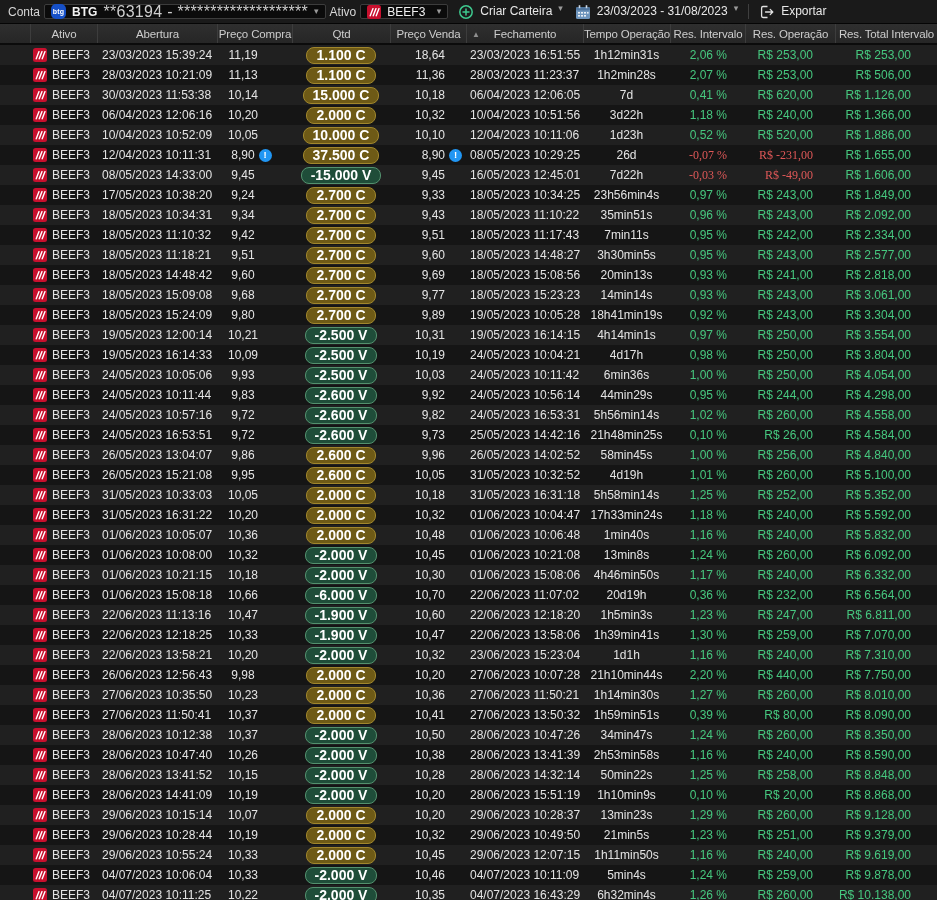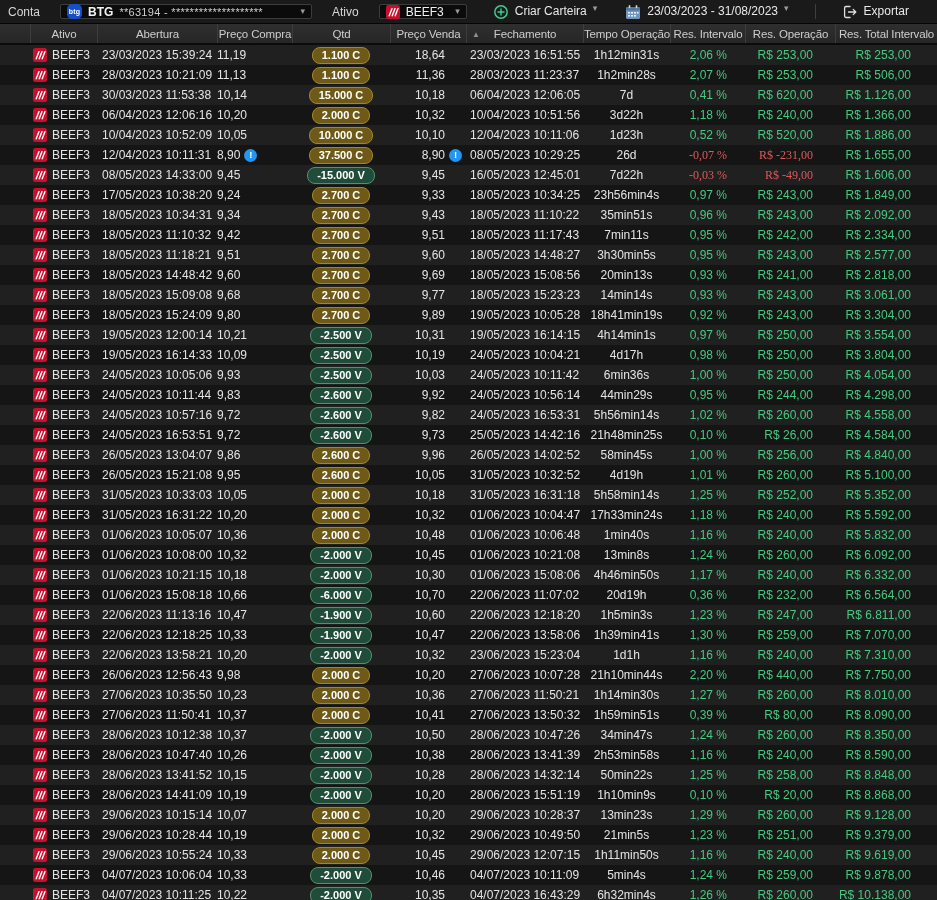--- a/index.html
+++ b/index.html
@@ -1,30 +1,30 @@
 <!DOCTYPE html>
 <html style="--pos: #46c87f; --neg: #e05858; --buybg: #6e5a16; --buybd: #a1872c; --sellbg: #1f4d39; --sellbd: #53916e; --infoblue: #2196f3; --btgblue: #1650c8;"><head>
 <meta charset="utf-8">
 <style>
   html,body{margin:0;padding:0;background:#0e0e0e;}
   .app{width:937px;height:900px;overflow:hidden;background:#151515;
        font-family:"Liberation Sans","DejaVu Sans",sans-serif;position:relative;}
 
   
   .topbar{height:24px;background:#1a1a1a;display:flex;align-items:center;
-          padding:0 8px;gap:20px;border-bottom:1px solid #050505;box-sizing:border-box;}
+          padding:0 8px;gap:4px;border-bottom:1px solid #050505;box-sizing:border-box;}
   .tblabel{color:#d6d6d6;font-size:12px;white-space:nowrap;}
   .dd{display:flex;align-items:center;gap:6px;background:#0b0b0b;border:1px solid #3c3c3c;
       border-radius:2px;height:15px;padding:0 6px;box-sizing:border-box;cursor:pointer;white-space:nowrap;}
   .acct{min-width:252px;}
   .btgbadge{width:15px;height:15px;border-radius:5px;background:var(--btgblue);
             color:#fff;font-size:7px;font-weight:bold;display:flex;align-items:center;
             justify-content:center;letter-spacing:.2px;}
   .broker{color:#f2f2f2;font-size:12px;font-weight:700;}
-  .acctnum{color:#cfcfcf;font-size:11px;letter-spacing:.3px;flex:1;}
+  .acctnum{color:#cfcfcf;font-size:16px;letter-spacing:.3px;flex:1;}
   .caret{color:#9a9a9a;font-size:9px;line-height:1;}
   .assetdd{min-width:88px;}
   .assetlbl{color:#f0f0f0;font-size:12px;flex:1;}
   .tbbtn{display:flex;gap:6px;color:#e8e8e8;font-size:12px;
          cursor:pointer;white-space:nowrap;padding:0 2px;}
   .vsep{width:1px;height:15px;background:#3f3f3f;margin:0 4px;}
 
   
   .grid{display:grid;grid-template-columns:30px 67px 120px 75px 98px 76px 117px 87px 75px 90px 102px;}
   .thead{height:21px;background:linear-gradient(#2f2f2f,#262626);
@@ -36,33 +36,33 @@
   .sort{position:absolute;left:5px;top:50%;transform:translateY(-50%);
         font-size:8px;color:#8f8f8f;}
   .tbody{height:855px;overflow:hidden;}
   .trow{height:20px;align-items:center;}
   .trow:nth-child(odd){background:#202020;}
   .trow:nth-child(even){background:#151515;}
   .cell{display:flex;align-items:center;color:#e4e4e4;font-size:12px;
         white-space:nowrap;overflow:hidden;height:20px;box-sizing:border-box;}
   .c-asset{padding-left:3px;gap:5px;}
   .c-abert{padding-left:5px;}
-  .c-buyp{justify-content:flex-start;padding-right:2px;}
+  .c-buyp{justify-content:center;padding-right:2px;}
   .c-qtd{justify-content:center;}
   .c-sellp{justify-content:flex-end;}
   .c-fech{padding-left:4px;}
   .c-tempo{justify-content:center;}
   .c-ri{justify-content:flex-end;padding-right:18px;}
   .c-ro{justify-content:flex-end;padding-right:22px;}
   .c-rt{justify-content:flex-end;padding-right:26px;}
   .iconslot{width:21px;display:flex;justify-content:center;align-items:center;flex:none;}
   .info{width:13px;height:13px;border-radius:50%;background:var(--infoblue);
         color:#fff;font-size:9.5px;font-weight:bold;display:flex;align-items:center;
         justify-content:center;cursor:pointer;line-height:1;}
-  .badge{font-size:11px;font-weight:700;color:#fff;border-radius:8px;
+  .badge{font-size:14px;font-weight:700;color:#fff;border-radius:8px;
          padding:1px 9px;border:1px solid transparent;line-height:13px;}
   .badge.buy{background:var(--buybg);border-color:var(--buybd);}
   .badge.sell{background:var(--sellbg);border-color:var(--sellbd);}
   .pos{color:var(--pos);}
   .neg{color:var(--neg);font-family:Liberation Serif, serif;}
   svg{display:block;}
 </style>
 </head>
 <body>
 

